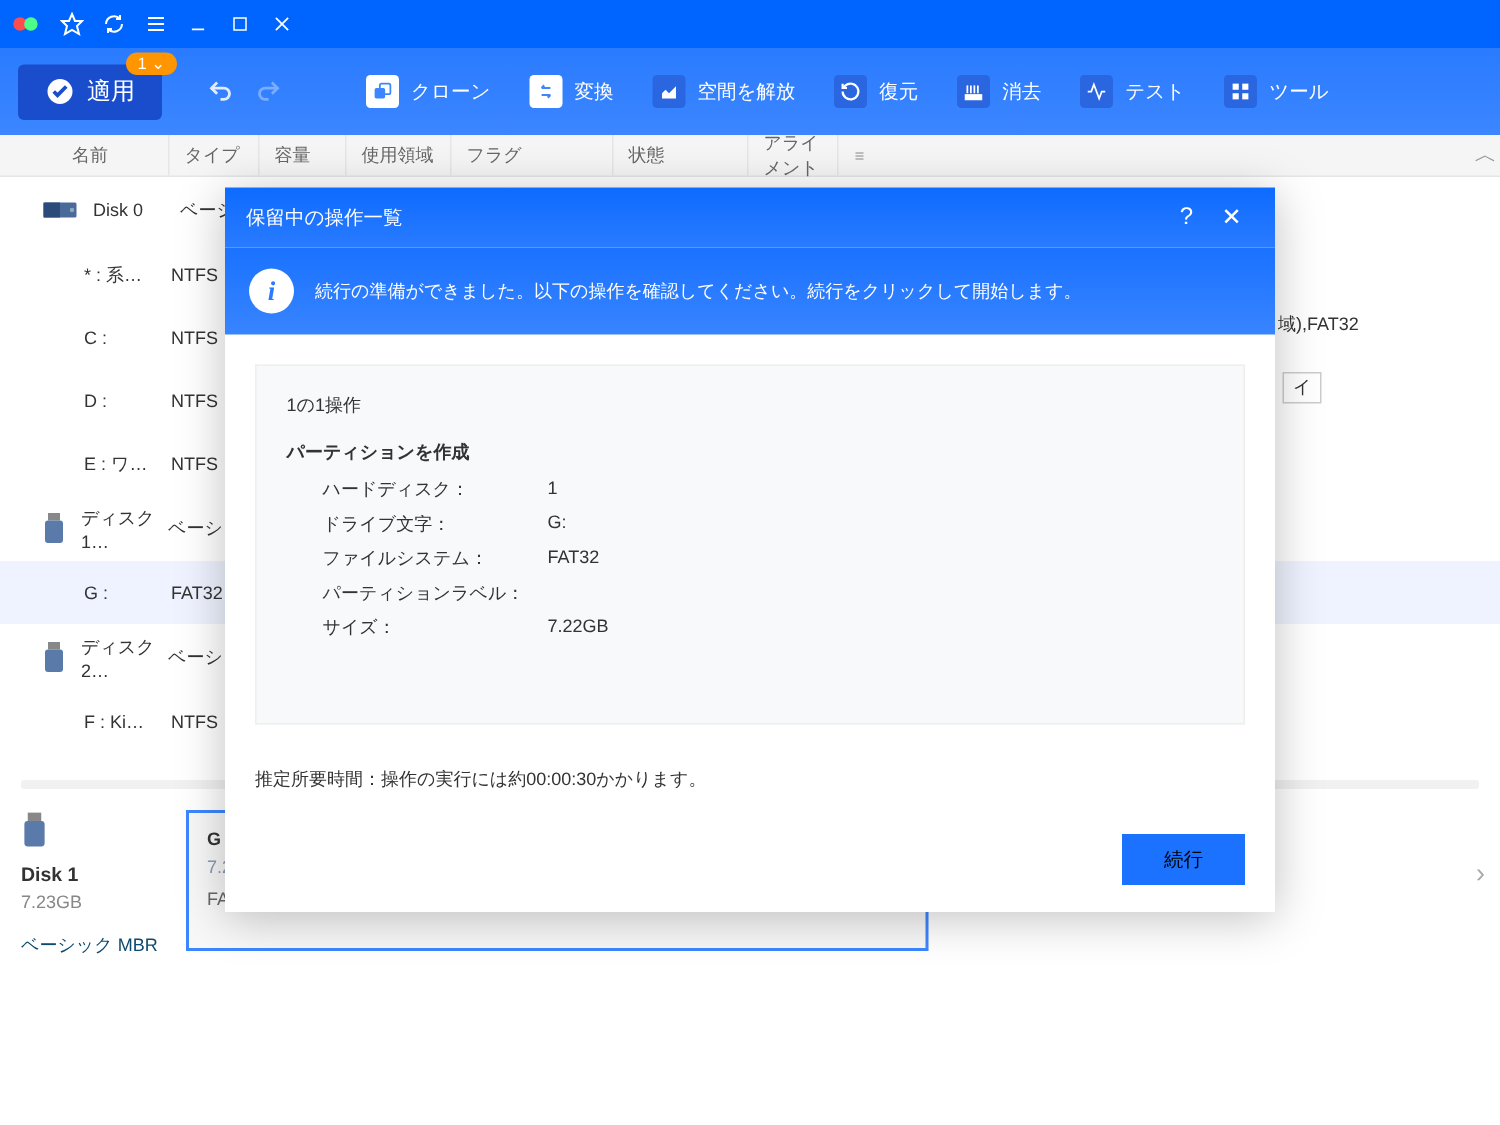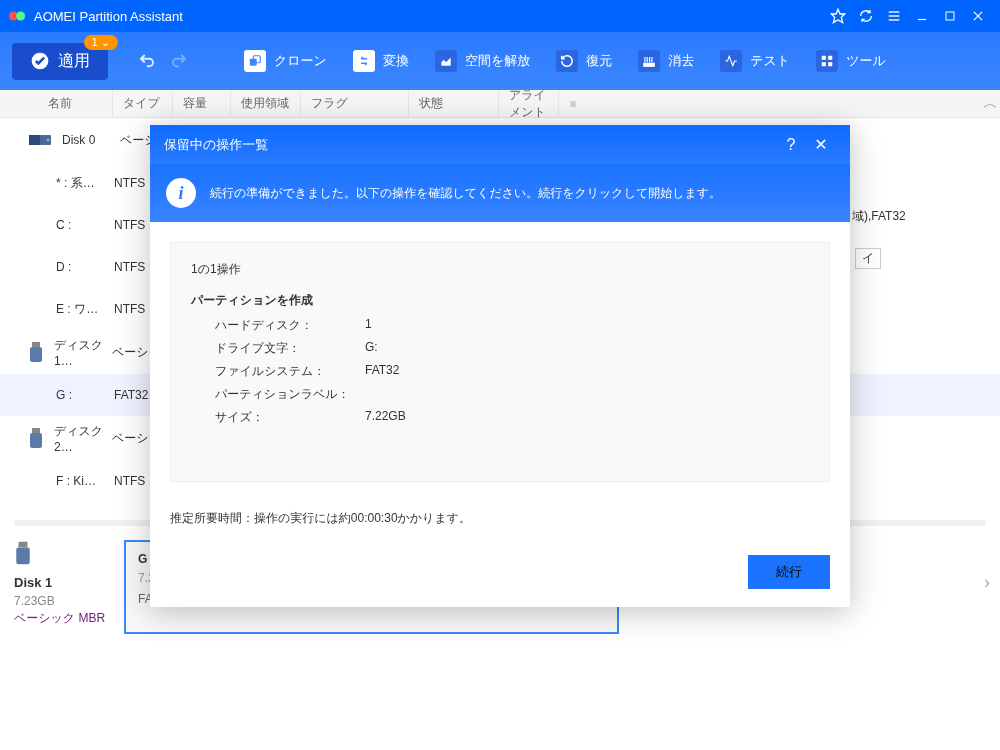--- a/index.html
+++ b/index.html
@@ -41,21 +41,21 @@
 .disk-icon { width: 24px; height: 18px; margin-right: 10px; }
 .usb-icon { width: 16px; height: 22px; margin-right: 10px; }
 .disk-row .nm, .part-row .nm { width: 58px; }
 
 
 .lower { position: absolute; top: 510px; left: 14px; right: 14px; }
 .disk-card-row { display: flex; gap: 10px; margin-bottom: 10px; }
 .disk-card { width: 100px; font-size: 12px; color: #555; }
 .disk-card .nm { font-weight: bold; font-size: 13px; color: #333; margin-top: 6px; }
 .disk-card .sz { color: #888; margin-top: 4px; }
-.disk-card .tp { color: #701a75; margin-top: 2px; }
+.disk-card .tp { color: #0c4a6e; margin-top: 14px; }
 .part-bar { flex: 1; border: 2px solid #3c86ff; background: #f8f8f8; padding: 10px 12px; font-size: 12px; color: #555; position: relative; height: 94px; max-width: 495px; }
 .part-bar .pnm { color: #333; font-weight: bold; margin-bottom: 4px; }
 .part-bar .psz { color: #8a9bb8; margin-bottom: 4px; }
 .part-bar .ptp { color: #666; }
 .side-arrow { position: absolute; color: #aaa; font-size: 18px; }
 .side-arrow.r { right: 10px; top: 572px; }
 
 .divider { height: 6px; background: #f1f1f1; margin: 4px 14px 10px; border-radius: 2px; }
 
 
@@ -78,21 +78,20 @@
 .usage-bar .fill { height: 100%; background: #5b9aff; width: 3%; }
 </style>
 </head>
 <body>
 
 <div class="titlebar">
   <svg class="logo" viewBox="0 0 20 20">
       <circle cx="6" cy="10" r="5" fill="#ff4d4d"></circle>
       <circle cx="14" cy="10" r="5" fill="#4dff88"></circle>
     </svg>
-  <div class="title">AOMEI Partition Assistant</div>
   <div class="win-btn">
       <svg width="16" height="16" viewBox="0 0 24 24" fill="none" stroke="#fff" stroke-width="2">
         <polygon points="12,2 15,9 22,9 17,14 19,22 12,18 5,22 7,14 2,9 9,9"></polygon>
       </svg>
     </div>
   <div class="win-btn">
       <svg width="16" height="16" viewBox="0 0 24 24" fill="none" stroke="#fff" stroke-width="2">
         <path d="M4 12a8 8 0 0 1 14-5M20 12a8 8 0 0 1-14 5"></path>
         <polyline points="18,3 18,7 14,7"></polyline>
         <polyline points="6,21 6,17 10,17"></polyline>

